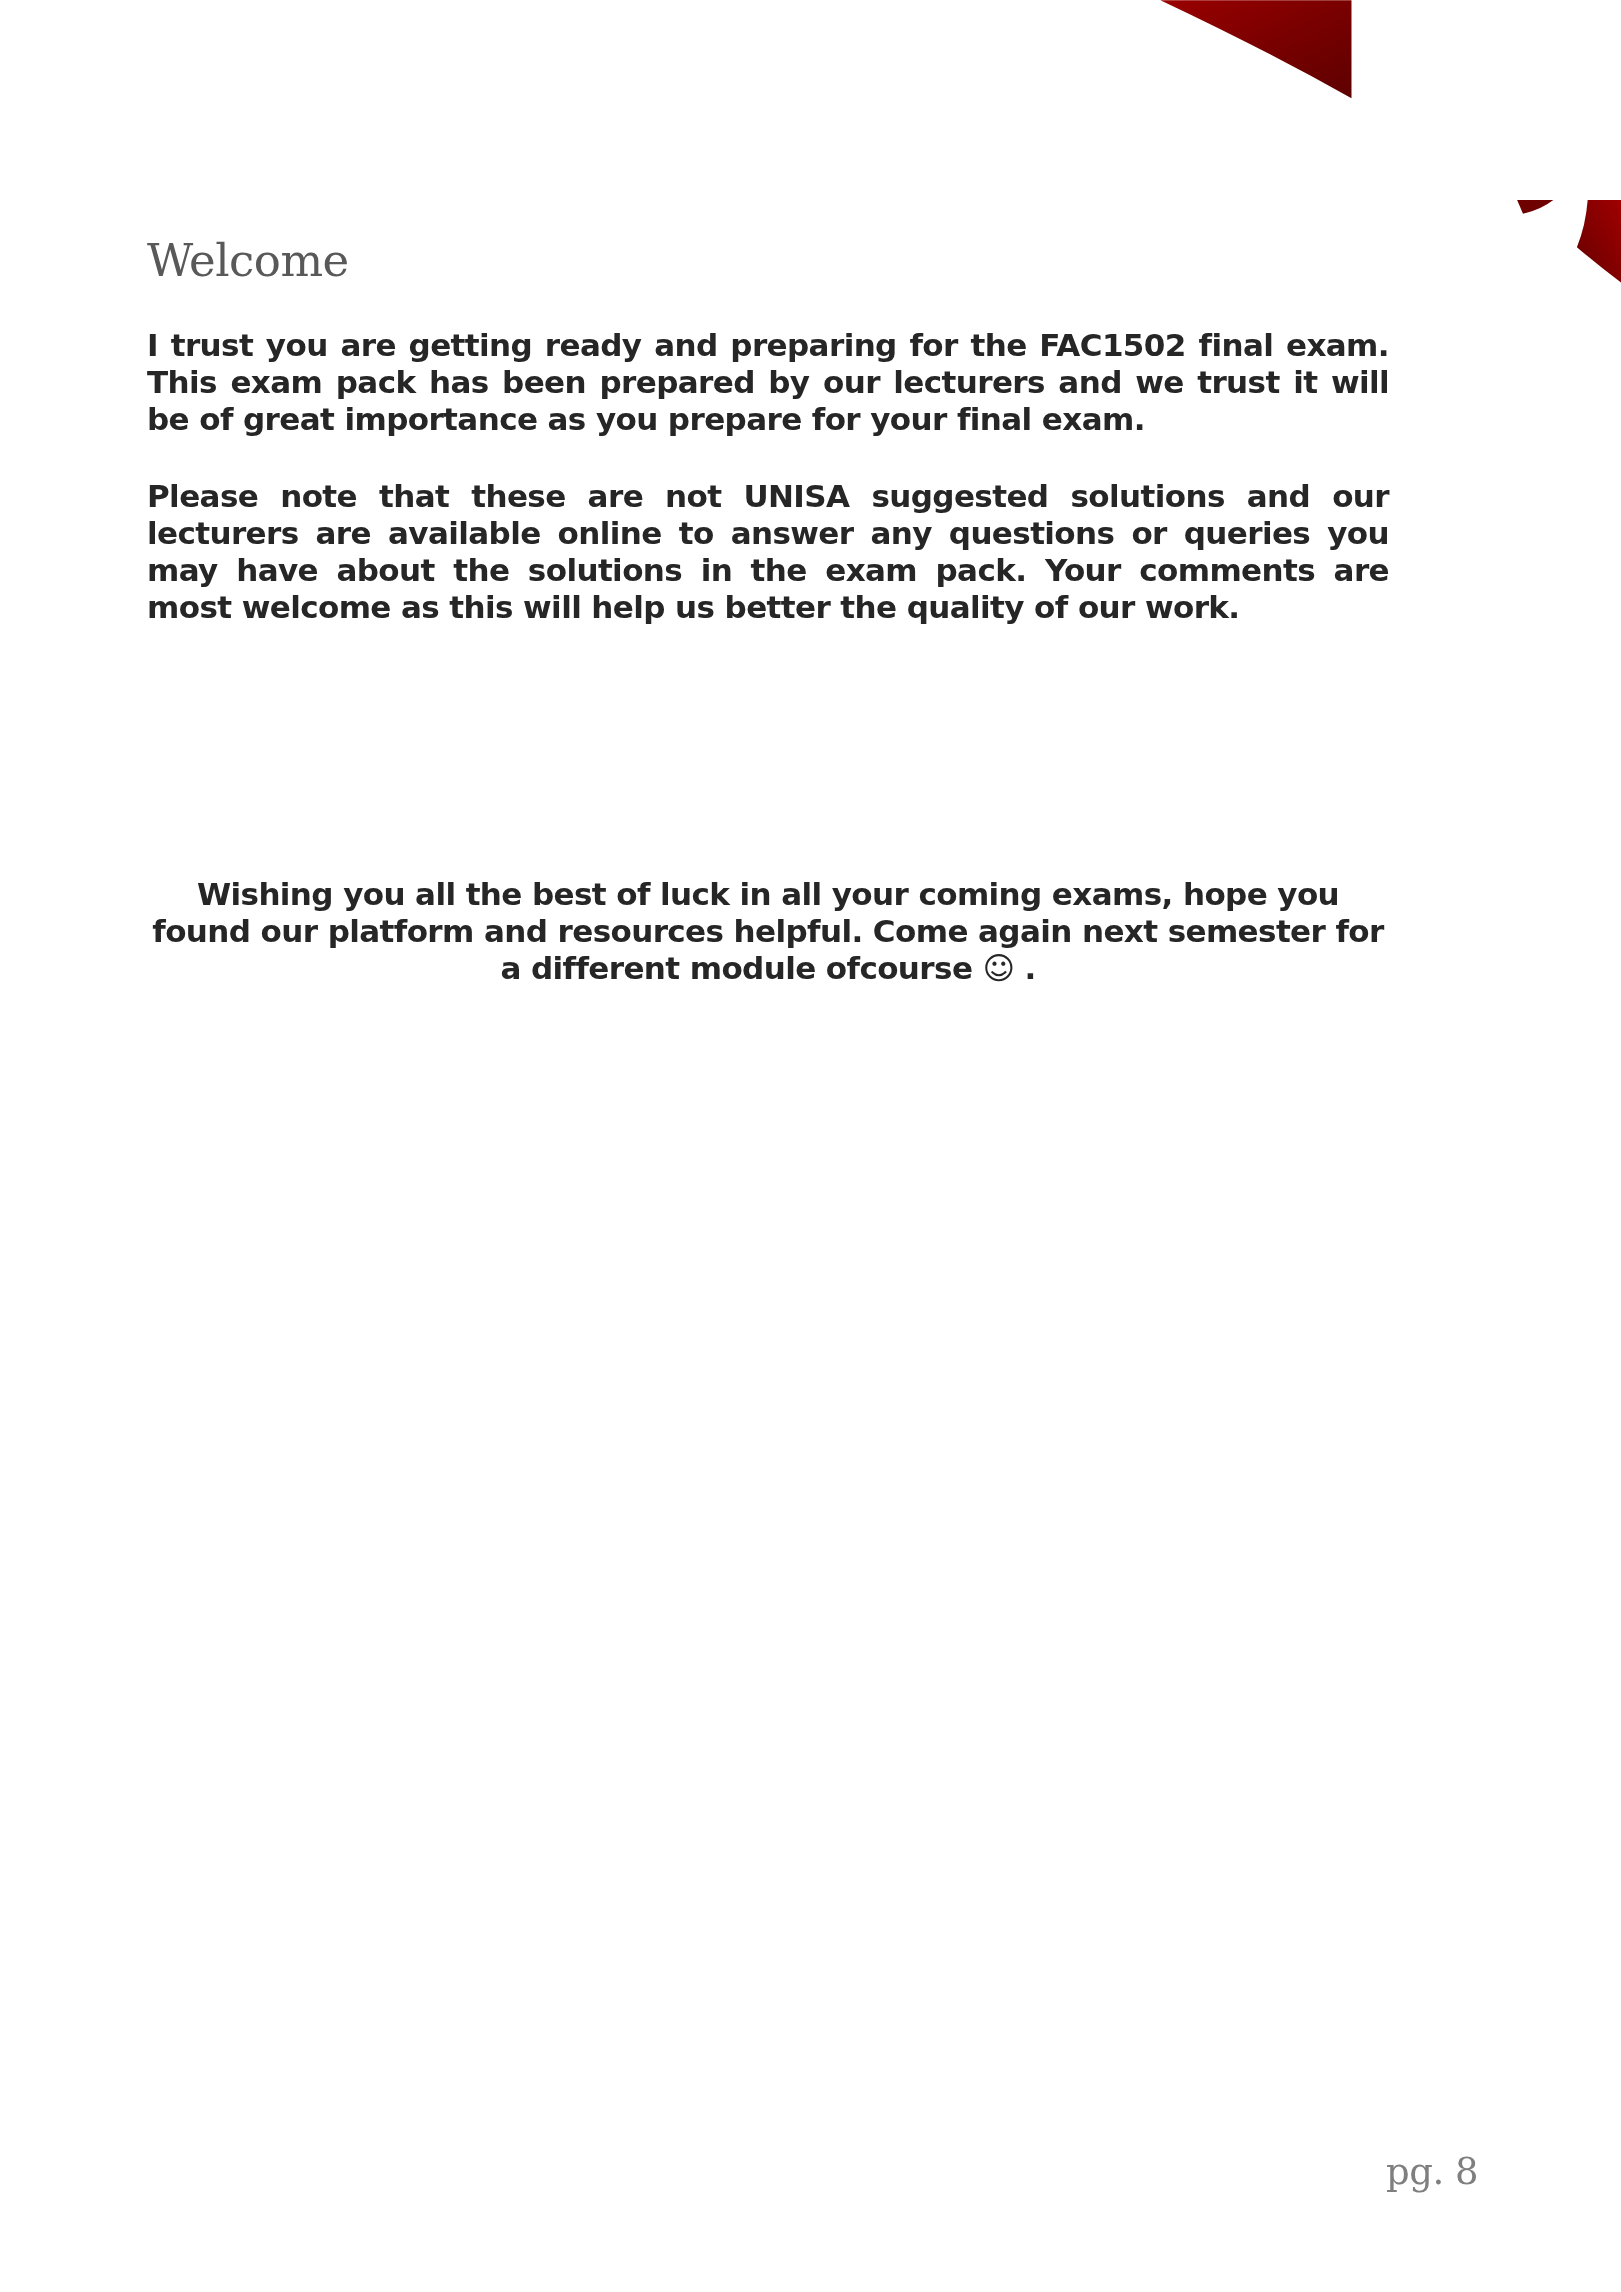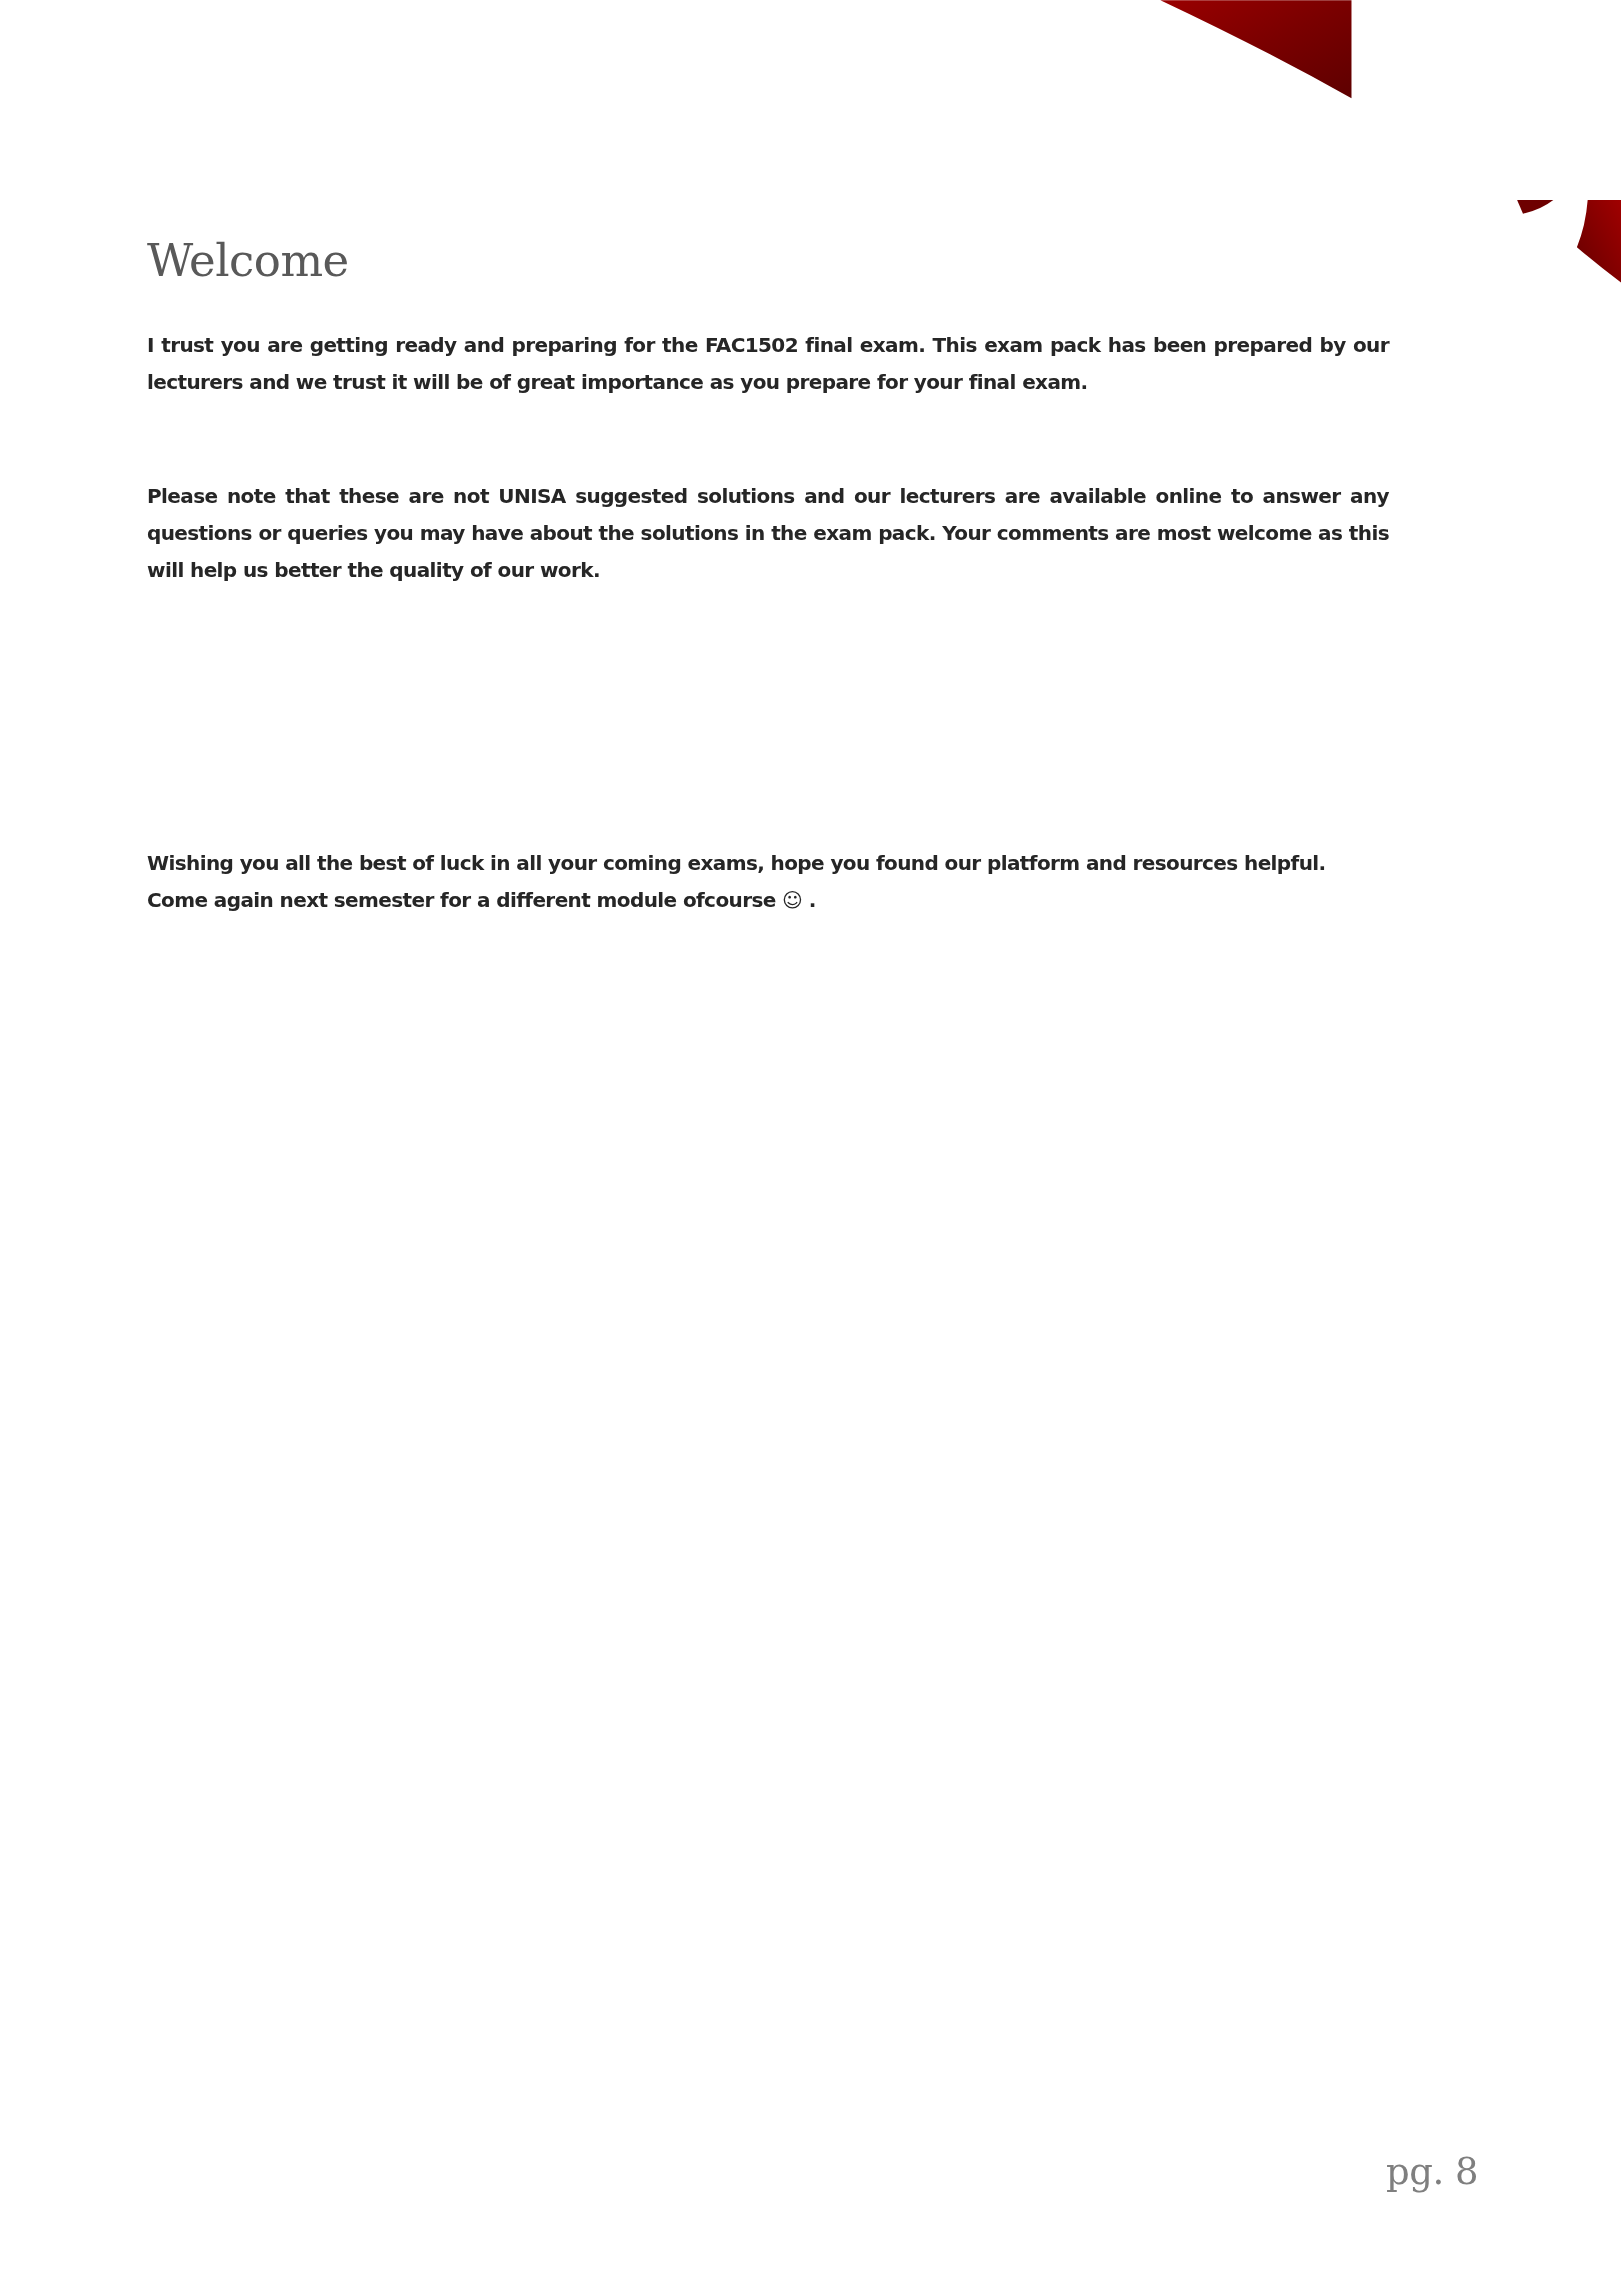--- a/index.html
+++ b/index.html
@@ -39,30 +39,30 @@
       color: #595959;
       letter-spacing: -0.5px;
     }
     .para {
       position: absolute;
       left: 147px;
       width: 1242px;
       margin: 0;
       font-family: "DejaVu Sans", "Liberation Sans", sans-serif;
       font-weight: bold;
-      font-size: 20px;
+      font-size: 31px;
       line-height: 37px;
       color: #262626;
       text-align: justify;
       letter-spacing: -0.6px;
       word-spacing: 0px;
     }
     .para.p1 { top: 327px; }
     .para.p2 { top: 478px; }
-    .para.p3 { top: 845px; text-align: left; }
+    .para.p3 { top: 876px; text-align: center; }
     .footer-page {
       position: absolute;
       right: 143px;
       top: 2148px;
       font-family: "DejaVu Serif", "Liberation Serif", serif;
       font-size: 37px;
       line-height: 47px;
       color: #7f7f7f;
       letter-spacing: -0.5px;
     }

